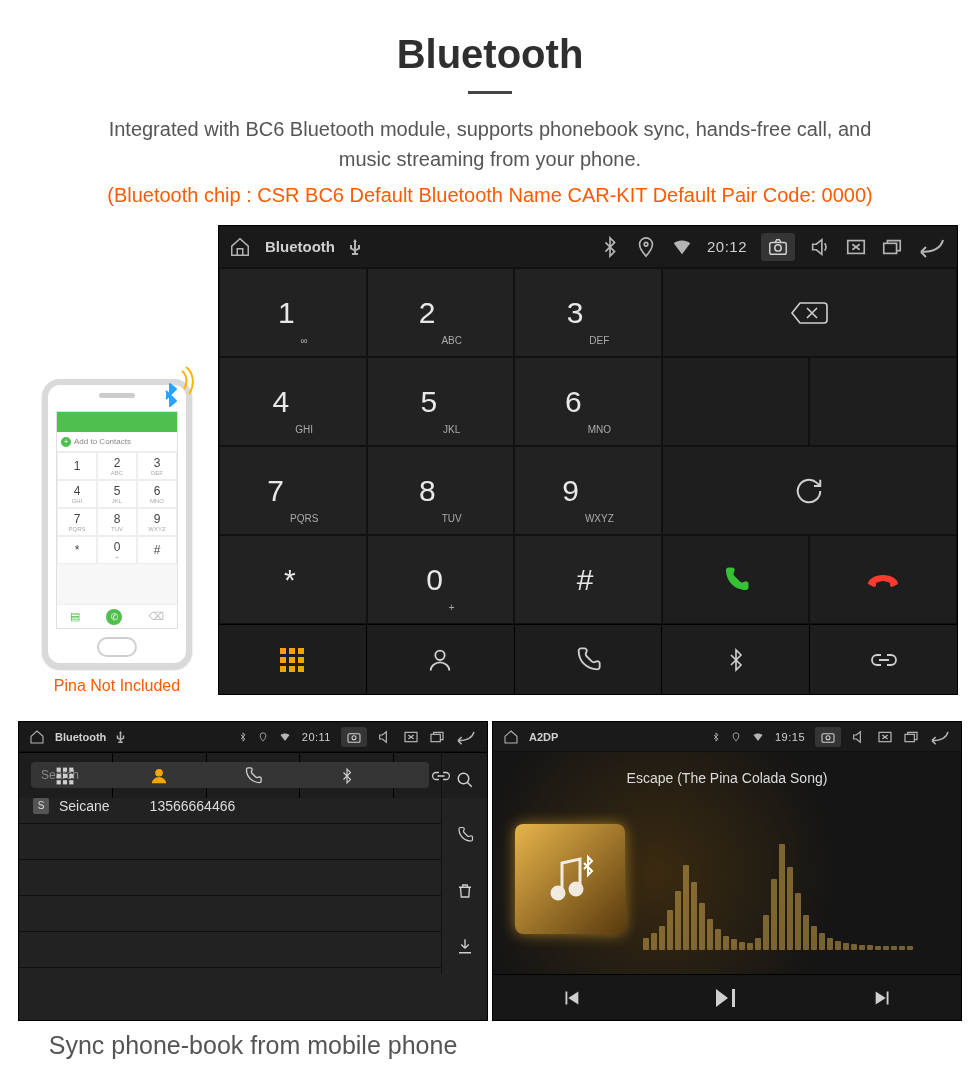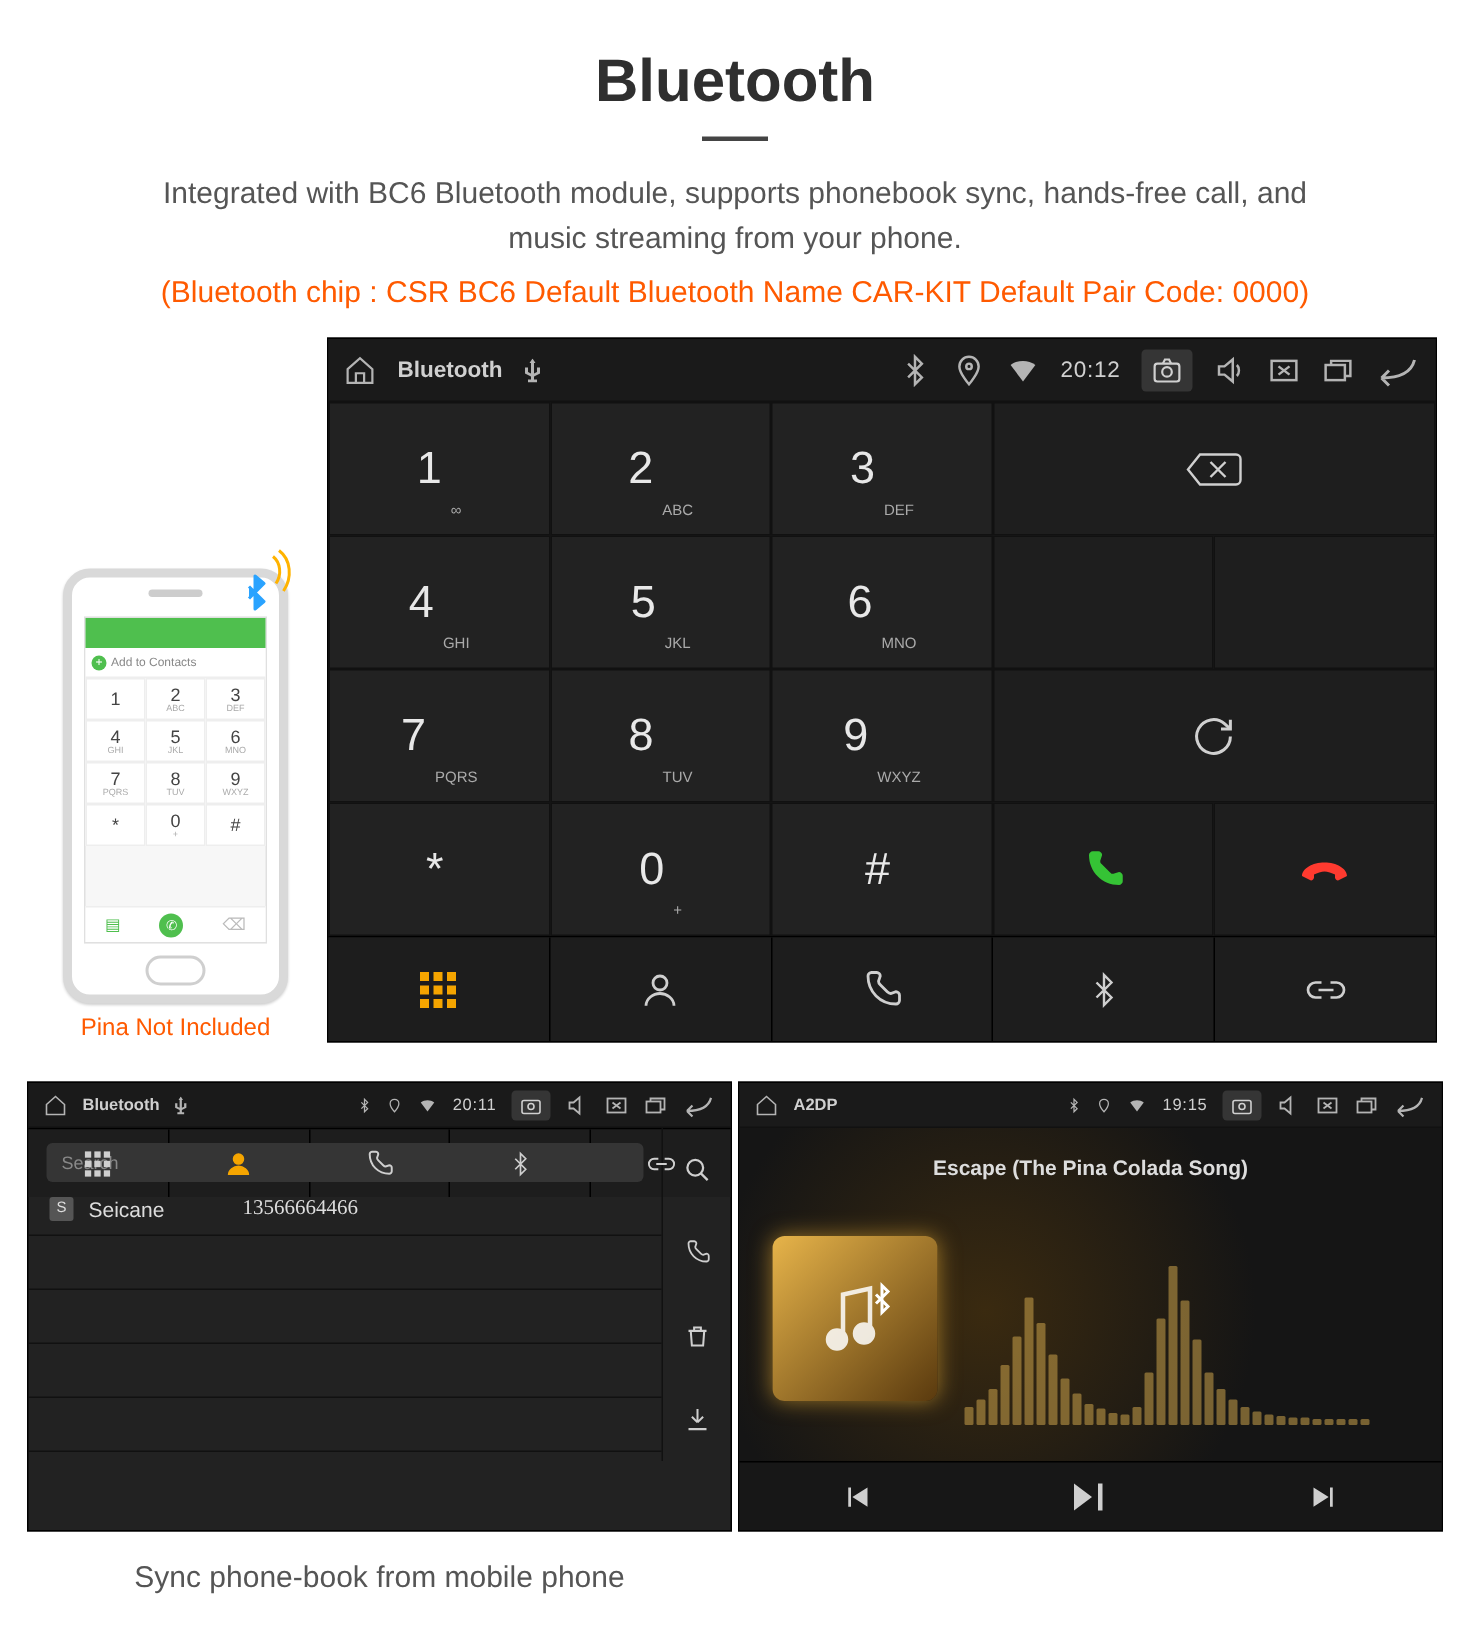--- a/index.html
+++ b/index.html
@@ -106,46 +106,46 @@
 
   .panel.small .navbar{height:46px;}
   .panel.small .navbar svg{transform:scale(.7);}
   .panel.small .navbar .grid3{transform:scale(.7);}
 
   .grid3{display:grid;grid-template-columns:repeat(3,6px);grid-template-rows:repeat(3,6px);gap:3px;}
   .grid3 div{background:#cfcfcf;}
 
   
   .caption{ text-align:center; color:#555; font-size:20px; margin-top:14px;}
-  .caption.small{font-size:20px;margin-top:20px;}
+  .caption.small{font-size:25px;margin-top:10px;}
 
   
   .bottomrow{ display:flex; justify-content:space-between; padding:0 18px; margin-top:26px;}
   .bcol{ width:470px;}
 
   
   .pb-search{
     margin:10px 12px 0; height:26px; background:#353535; border-radius:4px;
     display:flex;align-items:center;padding:0 10px;color:#888;font-size:12px;
   }
   .pb-row{
     display:flex;align-items:center;height:36px;padding:0 14px;color:#ddd;font-size:14px;
     border-bottom:1px solid #111;
   }
   .pb-row .badge{width:16px;height:16px;background:#555;border-radius:2px;display:flex;align-items:center;justify-content:center;font-size:10px;margin-right:10px;color:#ddd;}
-  .pb-row .num{margin-left:52px;font-family:Liberation Serif, serif;}
+  .pb-row .num{margin-left:40px;}
   .pb-sideicons{
     position:absolute; right:0; top:30px; bottom:46px; width:46px;
     display:flex;flex-direction:column;border-left:1px solid #111;
   }
   .pb-sideicons .si{flex:1;display:flex;align-items:center;justify-content:center;}
   .pb-body{position:absolute;top:30px;left:0;right:46px;bottom:46px;}
 
   
-  .music-body{position:absolute;top:30px;left:0;right:0;bottom:46px;background:radial-gradient(circle at 35% 55%, #3a2a10 0%, #151515 55%);padding:18px;font-weight:bold;}
+  .music-body{position:absolute;top:30px;left:0;right:0;bottom:46px;background:radial-gradient(circle at 35% 55%, #3a2a10 0%, #151515 55%);padding:18px;}
   .music-song{ text-align:center;color:#ddd;font-size:14px;margin-bottom:18px;}
   .albumbox{position:absolute;left:22px;top:72px;width:110px;height:110px;border-radius:8px;background:linear-gradient(135deg,#e7b44a,#5a3a0e);display:flex;align-items:center;justify-content:center;box-shadow:0 0 14px rgba(230,170,50,.6);}
   .viz{position:absolute;left:150px;right:22px;top:80px;bottom:24px;display:flex;align-items:flex-end;gap:2px;}
   .viz span{flex:1;max-width:6px;background:#caa24a;opacity:.55;border-radius:1px;}
   .music-nav{position:absolute;bottom:0;left:0;right:0;height:46px;display:flex;border-top:1px solid #000;background:#171717;}
   .music-nav .mn{flex:1;display:flex;align-items:center;justify-content:center;color:#cfcfcf;}
   .ico{width:22px;height:22px;}
   .panel.small .ico{width:16px;height:16px;}
 </style>
 </head>

